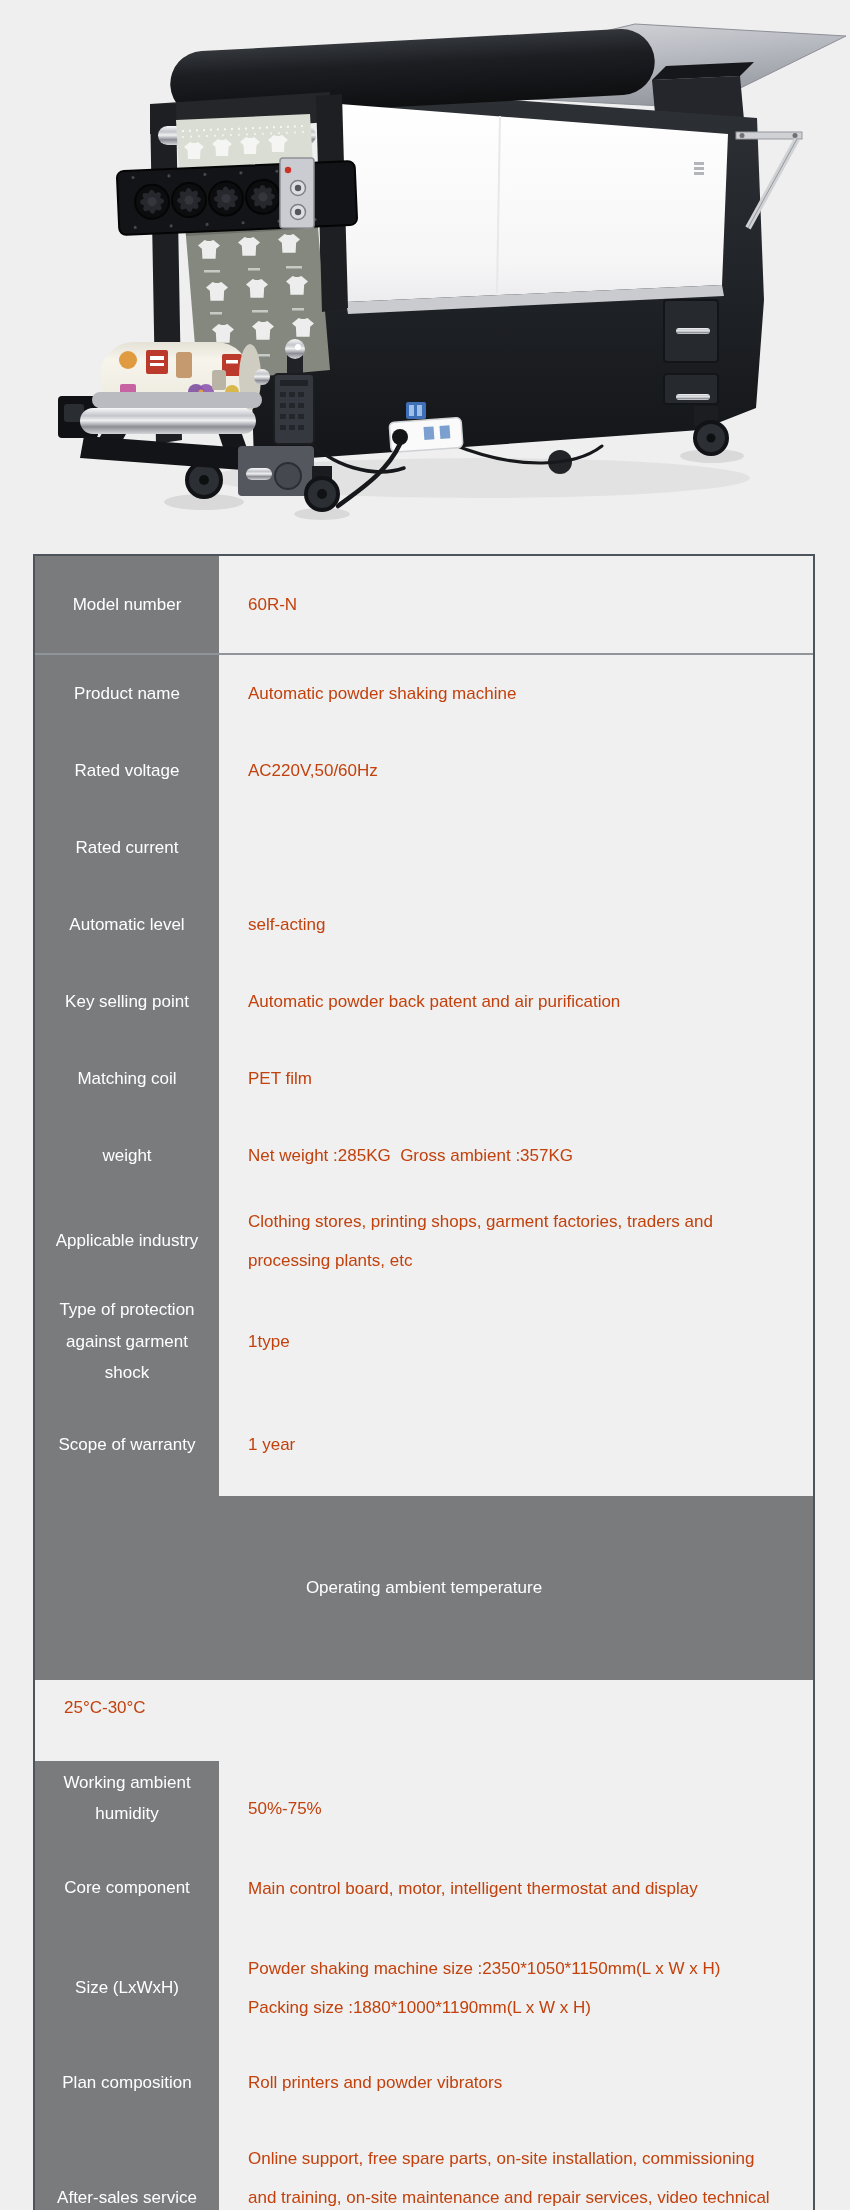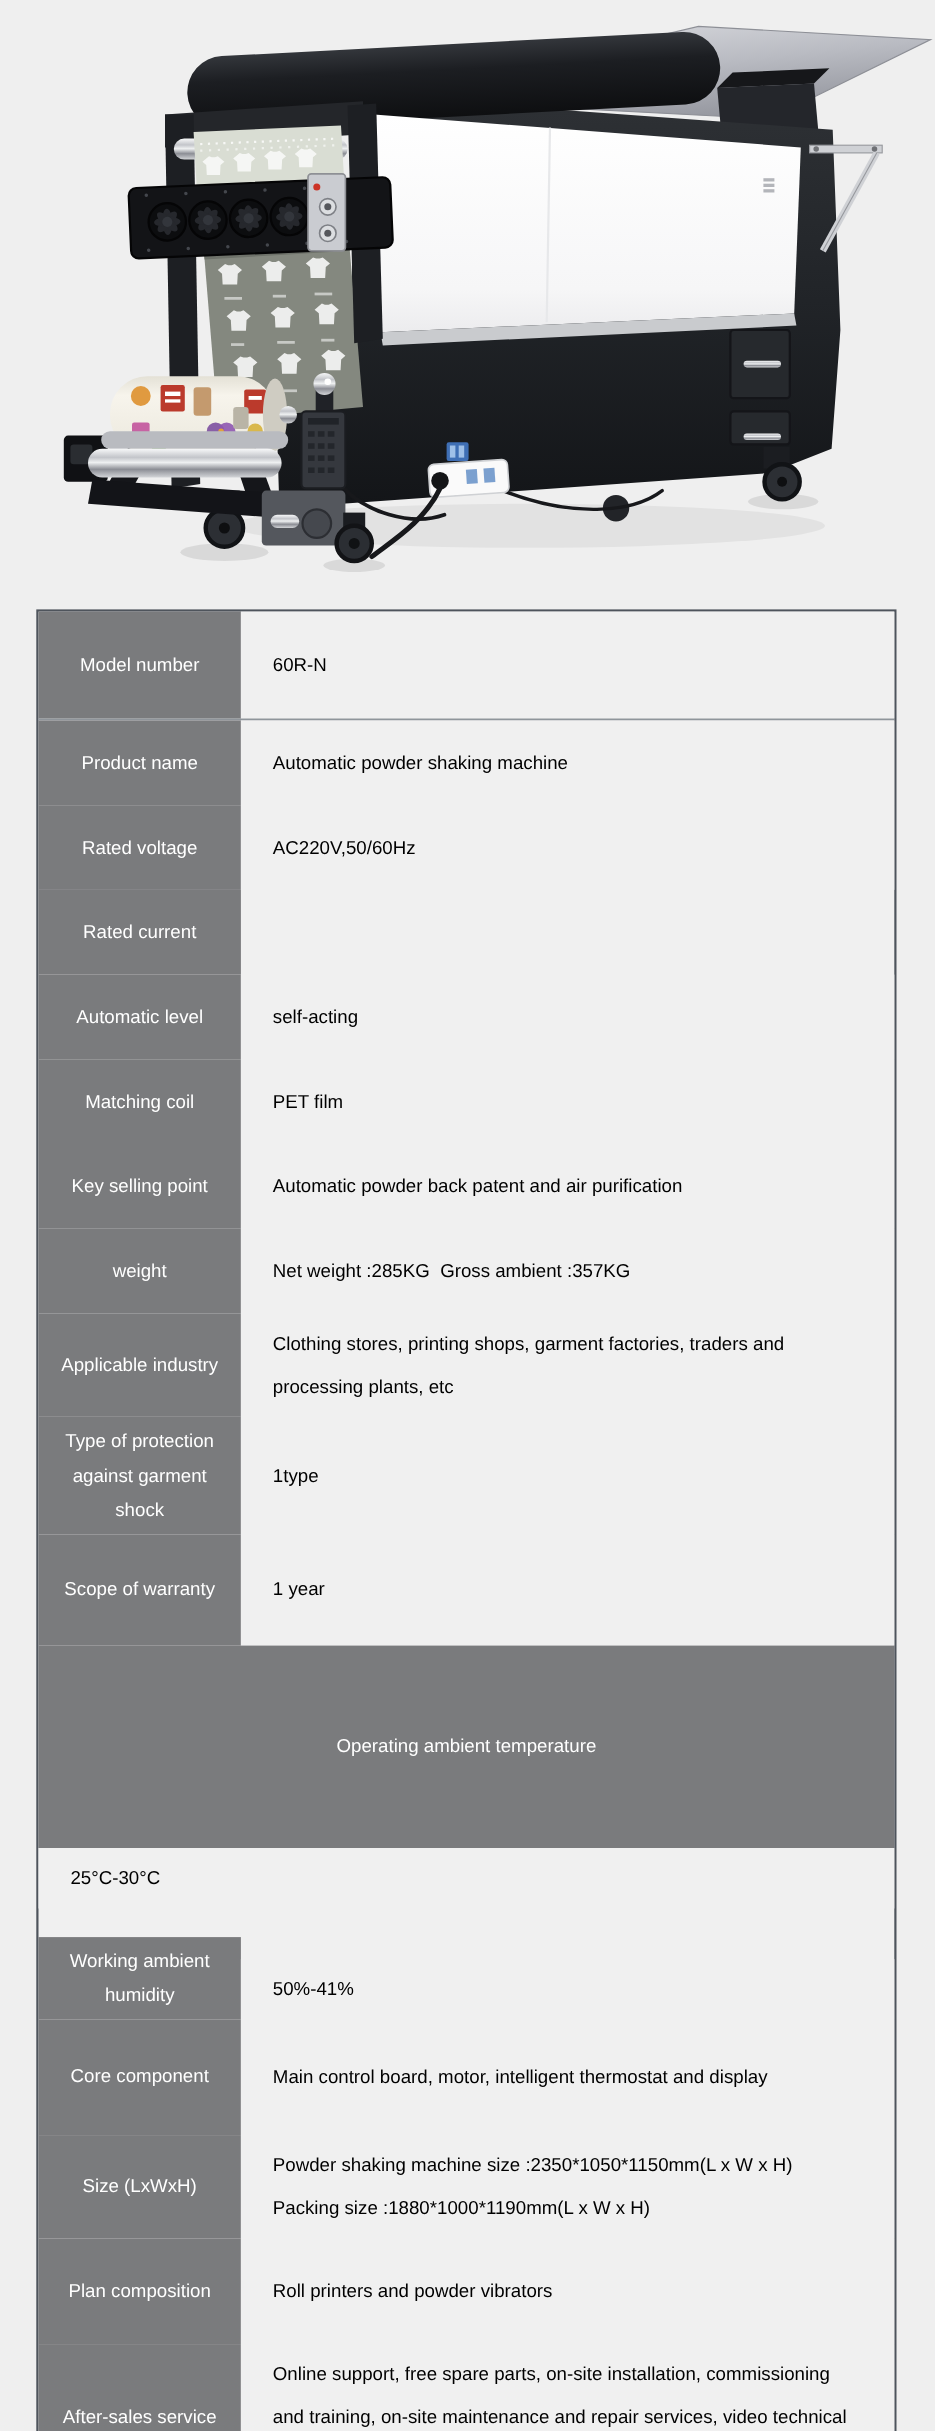--- a/index.html
+++ b/index.html
@@ -35,21 +35,21 @@
     background:#7a7b7d;
     color:#ffffff;
     display:flex;align-items:center;justify-content:center;
     text-align:center;
     font-size:17px;line-height:1.85;
     padding:6px 10px;box-sizing:border-box;
   }
   .value-cell{
     flex:1;
     background:#f0f0f0;
-    color:#000000;
+    color:#c2410c;
     display:flex;flex-direction:column;justify-content:center;
     font-size:17px;line-height:2.3;
     padding:8px 30px 8px 29px;box-sizing:border-box;
   }
   .vline{white-space:pre-wrap;}
   .spec-row:nth-child(10) .vline{max-width:505px;}
   .spec-row:nth-child(18) .value-cell{font-size:18px;line-height:2.55;padding-right:22px;font-family:Liberation Mono, monospace;}
 </style>
 </head>
 <body>
@@ -347,34 +347,34 @@
     </div>
 
     <div class="spec-row">
       <div class="label-cell">Automatic level</div>
       <div class="value-cell">
           <div class="vline">self-acting</div>
         </div>
     </div>
 
     <div class="spec-row">
+      <div class="label-cell">Key selling point</div>
+      <div class="value-cell">
+          <div class="vline">Automatic powder back patent and air purification</div>
+        </div>
+    </div>
+
+    <div class="spec-row">
       <div class="label-cell">Matching coil</div>
       <div class="value-cell">
           <div class="vline">PET film</div>
         </div>
     </div>
 
     <div class="spec-row">
-      <div class="label-cell">Key selling point</div>
-      <div class="value-cell">
-          <div class="vline">Automatic powder back patent and air purification</div>
-        </div>
-    </div>
-
-    <div class="spec-row">
       <div class="label-cell">weight</div>
       <div class="value-cell">
           <div class="vline">Net weight :285KG  Gross ambient :357KG</div>
         </div>
     </div>
 
 
     <div class="spec-row">
       <div class="label-cell">Applicable industry</div>
       <div class="value-cell">
@@ -399,21 +399,21 @@
     <div class="spec-row">
       <div class="label-cell">Operating ambient temperature</div>
       <div class="value-cell">
           <div class="vline">25°C-30°C</div>
         </div>
     </div>
 
     <div class="spec-row">
       <div class="label-cell">Working ambient humidity</div>
       <div class="value-cell">
-          <div class="vline">50%-41%</div>
+          <div class="vline">50%-75%</div>
         </div>
     </div>
 
     <div class="spec-row">
       <div class="label-cell">Core component</div>
       <div class="value-cell">
           <div class="vline">Main control board, motor, intelligent thermostat and display</div>
         </div>
     </div>
 

